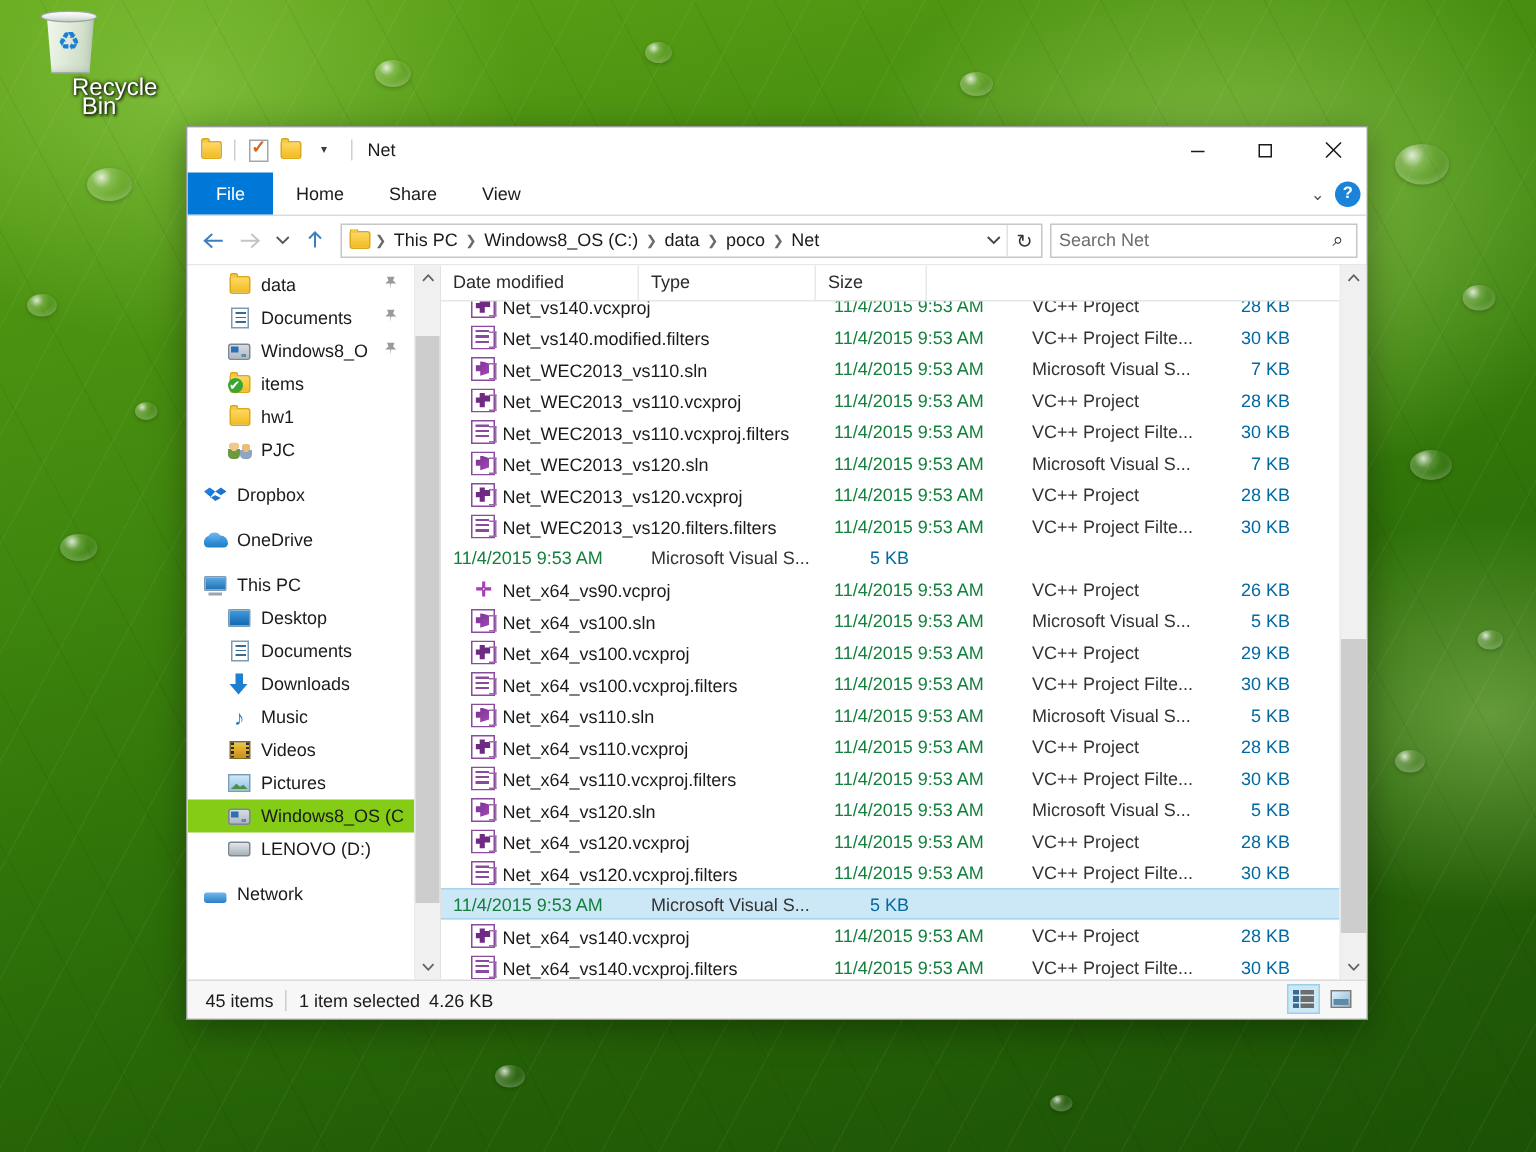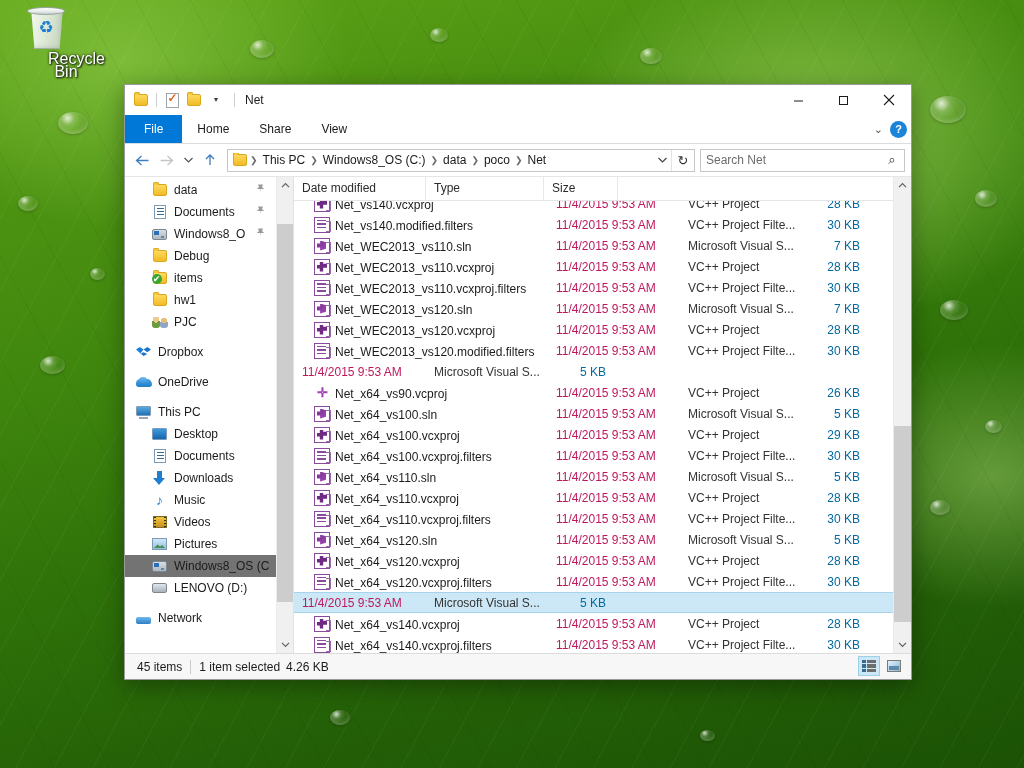--- a/index.html
+++ b/index.html
@@ -283,21 +283,21 @@
   }
   .navitem {
     height: 22px;
     display: flex; align-items: center;
     padding-left: 10px;
     font-size: 12px; color: #1b1b1b;
     cursor: default;
     position: relative;
     white-space: nowrap;
   }
-  .navitem.selected { background: #737373; }
+  .navitem.selected { background: #84cc16; }
   .navitem.indent1 { padding-left: 26px; }
   .nav-ico {
     width: 17px; min-width: 17px; height: 16px;
     margin-right: 6px;
     display: flex; align-items: center; justify-content: center;
     position: relative;
   }
   .nav-label { overflow: hidden; text-overflow: clip; }
   .pin {
     position: absolute; right: 10px; top: 4px;
@@ -360,21 +360,21 @@
   .rowsinner { position: relative; }
   .row {
     height: 21px; min-height: 21px;
     display: flex; align-items: center;
     font-size: 12px; color: #1b1b1b;
     cursor: default;
   }
   .row.selected { background: #cce8f7; border-top: 1px solid #a7d4ec; border-bottom: 1px solid #a7d4ec; height: 21px; box-sizing: border-box;}
   .cell { padding-left: 8px; box-sizing: border-box; white-space: nowrap; overflow: hidden; }
   .cell.c-name { width: 254px; min-width: 254px; display: flex; align-items: flex-end; gap: 5px; padding-left: 20px; }
-  .cell.c-date { width: 132px; min-width: 132px; color: #be185d; }
+  .cell.c-date { width: 132px; min-width: 132px; color: #15803d; }
   .cell.c-type { width: 118px; min-width: 118px; color: #333; text-overflow: ellipsis; }
   .cell.c-size { width: 74px; min-width: 74px; color: #0369a1; text-align: right; padding-right: 12px; padding-left: 0; }
 
   .fileicon { width: 16px; min-width: 16px; height: 16px; position: relative; }
 
   
   .ico-sln {
     background: #ffffff;
     border: 1px solid #8a4b9e;
     box-sizing: border-box;
@@ -690,26 +690,20 @@
               <span class="nav-ico">
                 <span class="ic-drive ic-drive-win"></span>
               </span>
               <span class="nav-label">Windows8_O</span>
               <span class="pin" style="font-size: 10px; transform: none;"><svg width="11" height="11" viewBox="0 0 11 11">
                   <path d="M3 1.5 L8 1.5 L7 4 L9.2 6 L5.8 6 L5.5 9.6 L5.2 6 L1.8 6 L4 4 Z" fill="#9a9a9a"></path>
                 </svg></span>
             </div>
             <div class="navitem indent1">
               <span class="nav-ico">
-                <span class="ic-folder"></span>
-              </span>
-              <span class="nav-label">Debug</span>
-            </div>
-            <div class="navitem indent1">
-              <span class="nav-ico">
                 <span class="ic-folder ic-folder-sync"></span>
               </span>
               <span class="nav-label">items</span>
             </div>
             <div class="navitem indent1">
               <span class="nav-ico">
                 <span class="ic-folder"></span>
               </span>
               <span class="nav-label">hw1</span>
             </div>
@@ -882,21 +876,21 @@
                   <span class="fileicon ico-proj"></span>
                   <span>Net_WEC2013_vs120.vcxproj</span>
                 </div>
                 <div class="cell c-date">11/4/2015 9:53 AM</div>
                 <div class="cell c-type">VC++ Project</div>
                 <div class="cell c-size">28 KB</div>
               </div>
               <div class="row">
                 <div class="cell c-name">
                   <span class="fileicon ico-filters"></span>
-                  <span>Net_WEC2013_vs120.modified.filters</span>
+                  <span>Net_WEC2013_vs120.filters.filters</span>
                 </div>
                 <div class="cell c-date">11/4/2015 9:53 AM</div>
                 <div class="cell c-type">VC++ Project Filte...</div>
                 <div class="cell c-size">30 KB</div>
               </div>
               <div class="row">
                 <div class="cell c-date">11/4/2015 9:53 AM</div>
                 <div class="cell c-type">Microsoft Visual S...</div>
                 <div class="cell c-size">5 KB</div>
               </div>

